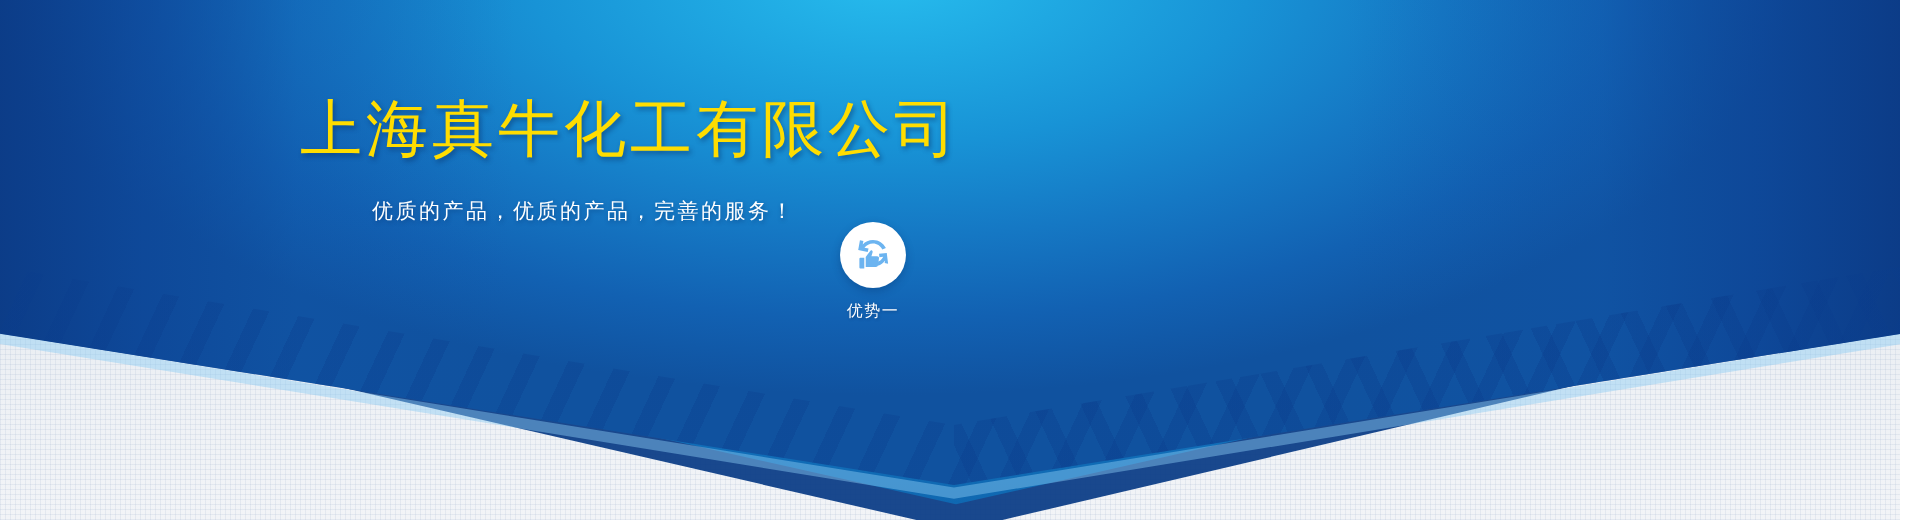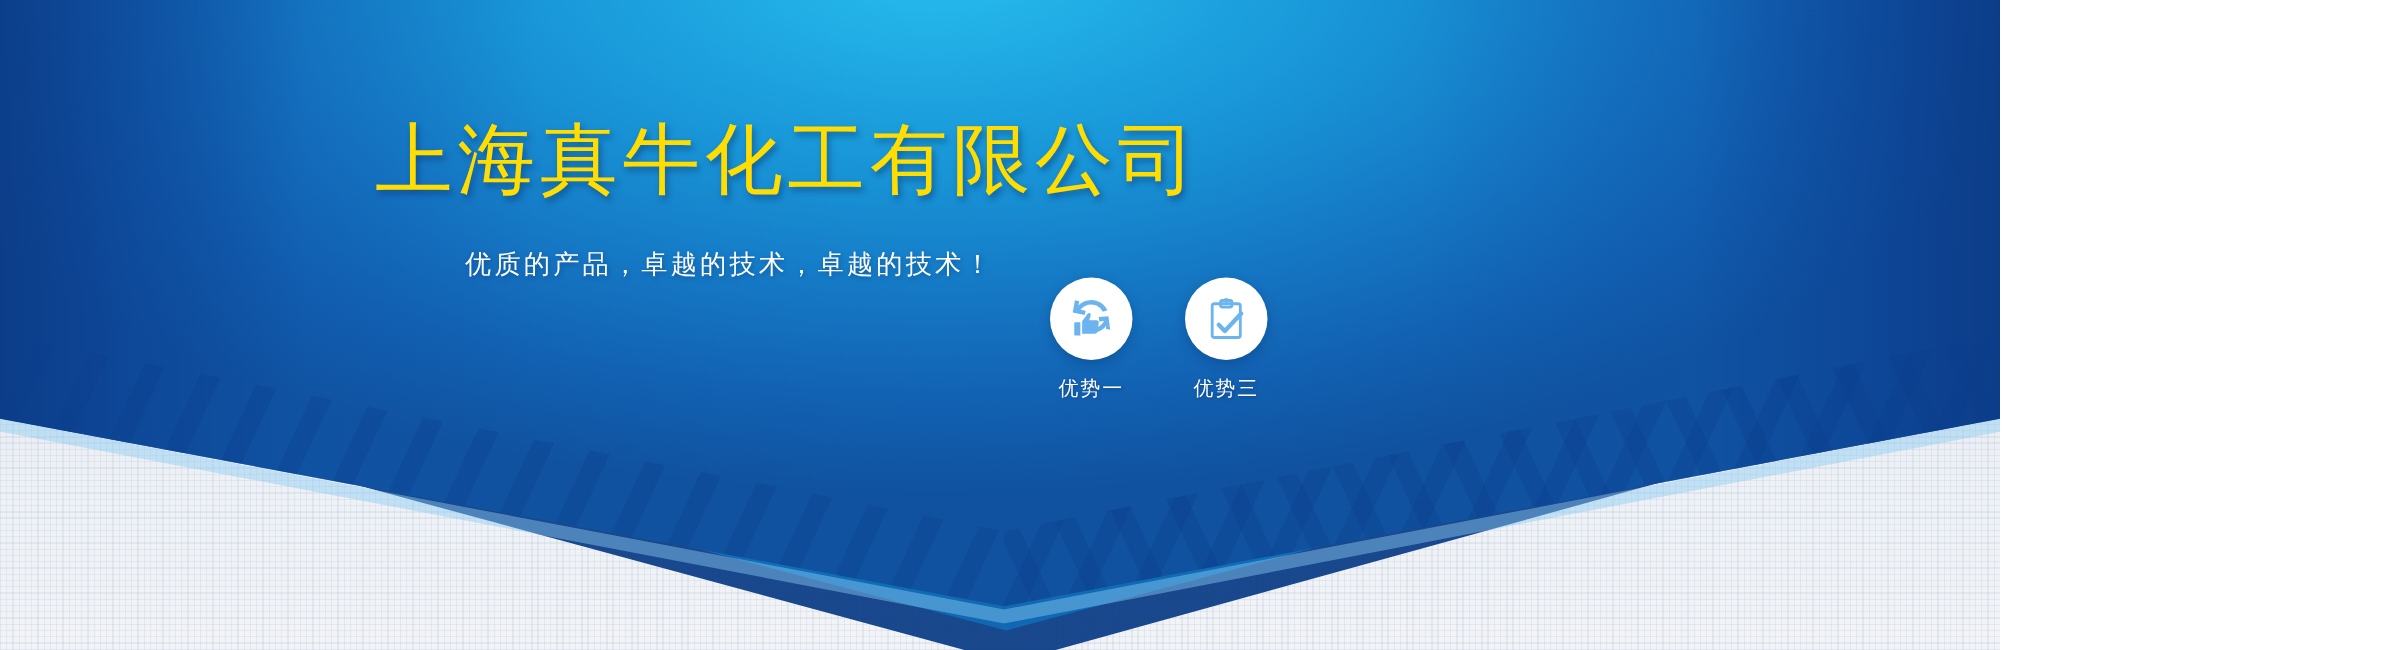--- a/index.html
+++ b/index.html
@@ -6,21 +6,21 @@
     margin: 0;
     padding: 0;
     background: #fff;
   }
   body {
     font-family: "Liberation Sans", "DejaVu Sans", sans-serif;
   }
 
   .banner {
     position: relative;
-    width: 1600px;
+    width: 1900px;
     height: 520px;
     overflow: hidden;
     background: #1565c0;
     text-align: center;
   }
 
   
   .bg-base {
     position: absolute;
     inset: 0;
@@ -268,21 +268,21 @@
     font-weight: 400;
     text-shadow: 1px 2px 4px rgba(6,38,92,0.40);
     white-space: nowrap;
   }
 
   .features {
     position: absolute;
     left: 836px;
     top: 222px;
     display: flex;
-    gap: 34px;
+    gap: 48px;
   }
   .feature {
     width: 74px;
     display: flex;
     flex-direction: column;
     align-items: center;
   }
   .feature-circle {
     width: 66px; height: 66px;
     border-radius: 50%;
@@ -349,49 +349,36 @@
   <div class="plate-mid"></div>
   <div class="plate-main"></div>
   <div class="plate-sides"></div>
   <div class="stripe-band"></div>
   <div class="plate-edge"></div>
 
   <div class="content">
 
     <div class="title">上海真牛化工有限公司</div>
 
-    <div class="subtitle">优质的产品，卓越的技术，卓越的技术！</div>
+    <div class="subtitle">优质的产品，优质的产品，完善的服务！</div>
 
     <div class="features">
 
       <div class="feature">
         <div class="feature-circle">
           <svg width="38" height="38" viewBox="0 0 48 48">
             <g fill="#6cb4f0">
               <path d="M24 5c7.2 0 13.4 4.2 16.3 10.3l-4.6 1.6C33.3 12.3 29 9.5 24 9.5c-4.4 0-8.3 2.1-10.8 5.3l5.2 1.1-1.1 4.3-12-2.6L7.5 5.3l4.4 1-0.9 4.4C14.1 7.1 18.8 5 24 5z"></path>
               <path d="M41.5 22.5l1.6 12.6-4.4-1 0.6-3.3c-2.2 3.2-5.4 5.6-9.2 6.7l-1.3-4.4c3.6-1.1 6.5-3.6 8.2-6.9l-4.9 0.5-0.5-4.4 9.9-0.8z"></path>
               <path d="M8 27.5l5 0 0 13.5-5 0c-0.7 0-1.2-0.5-1.2-1.2l0-11.1c0-0.7 0.5-1.2 1.2-1.2z"></path>
               <path d="M14.8 26.4l5.7-7.6c0.6-0.8 1.8-0.9 2.5-0.2 0.5 0.5 0.7 1.2 0.5 1.9l-1.5 5.1 7.3 0c1.4 0 2.5 1.2 2.3 2.6l-1.3 8.8c-0.2 1.3-1.3 2.2-2.6 2.2l-12.9 0 0-12.8z"></path>
             </g>
           </svg>
         </div>
         <div class="feature-label">优势一</div>
       </div>
 
 
-      <div class="feature">
-        <div class="feature-circle">
-          <svg width="36" height="36" viewBox="0 0 48 48">
-            <g fill="none" stroke="#6cb4f0" stroke-width="3" stroke-linejoin="round" stroke-linecap="round">
-              <rect x="9" y="8" width="30" height="36" rx="2.5"></rect>
-              <rect x="18" y="4.5" width="12" height="7" rx="2"></rect>
-            </g>
-            <circle cx="24" cy="4.5" r="2.6" fill="#6cb4f0"></circle>
-            <path d="M16 30.5l6.5 6.5L40 18.5" fill="none" stroke="#6cb4f0" stroke-width="4.6" stroke-linecap="round" stroke-linejoin="round"></path>
-          </svg>
-        </div>
-        <div class="feature-label">优势三</div>
-      </div>
 
 
     </div>
   </div>
 </div>
 
 </body></html>

